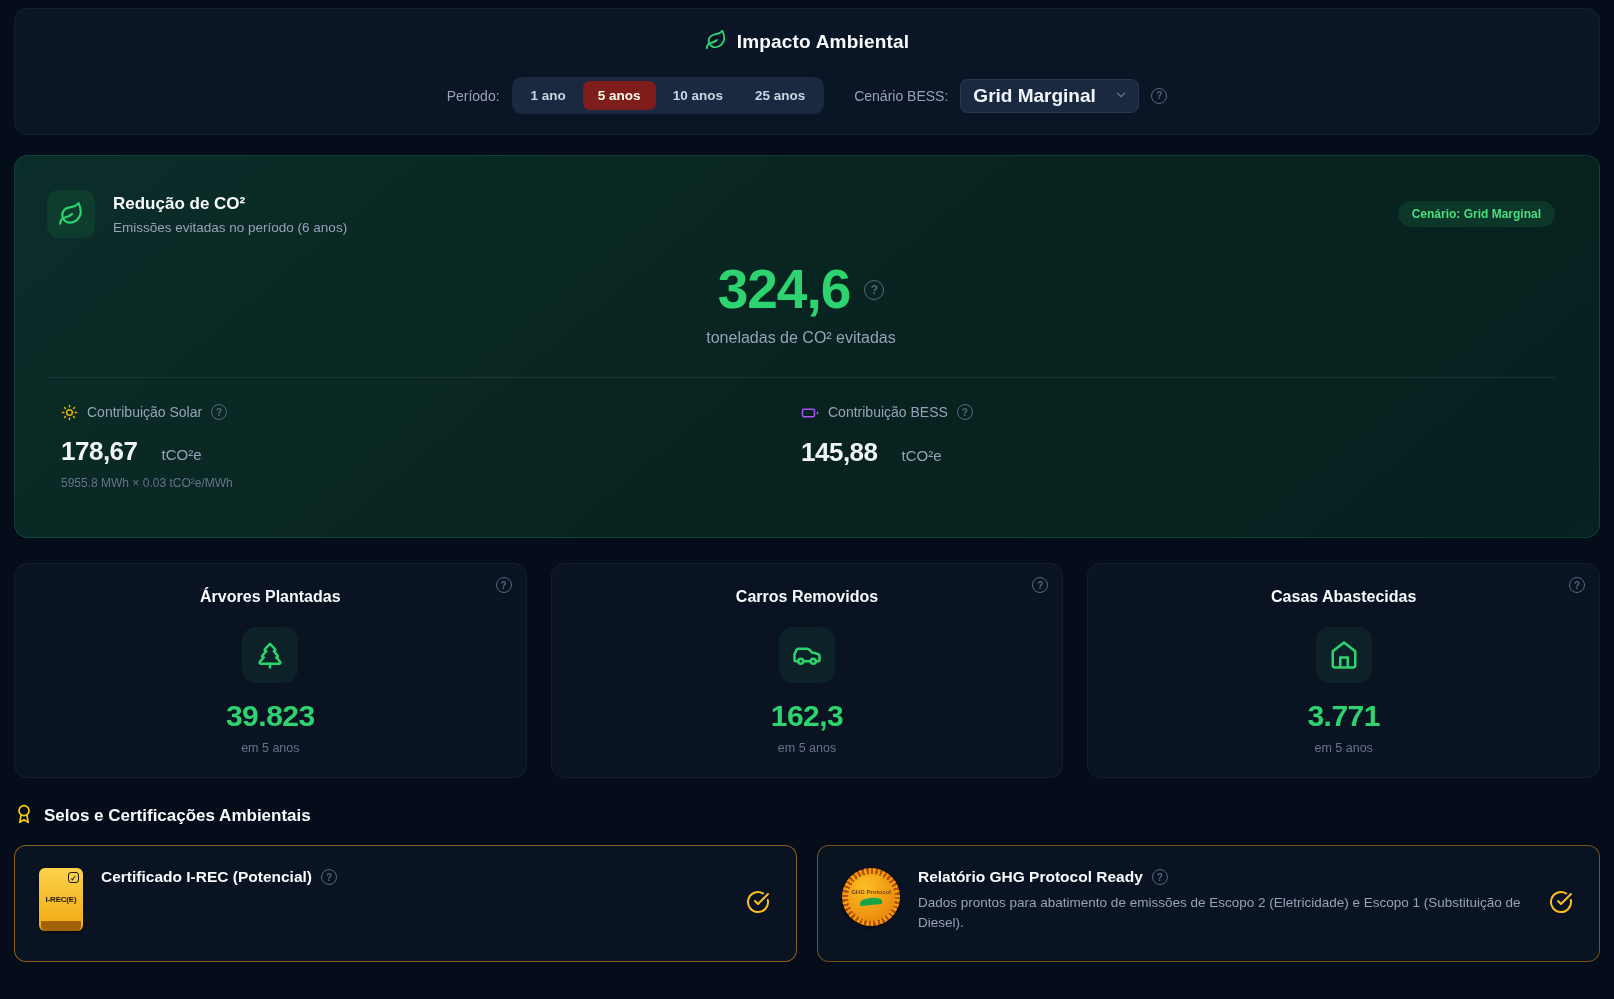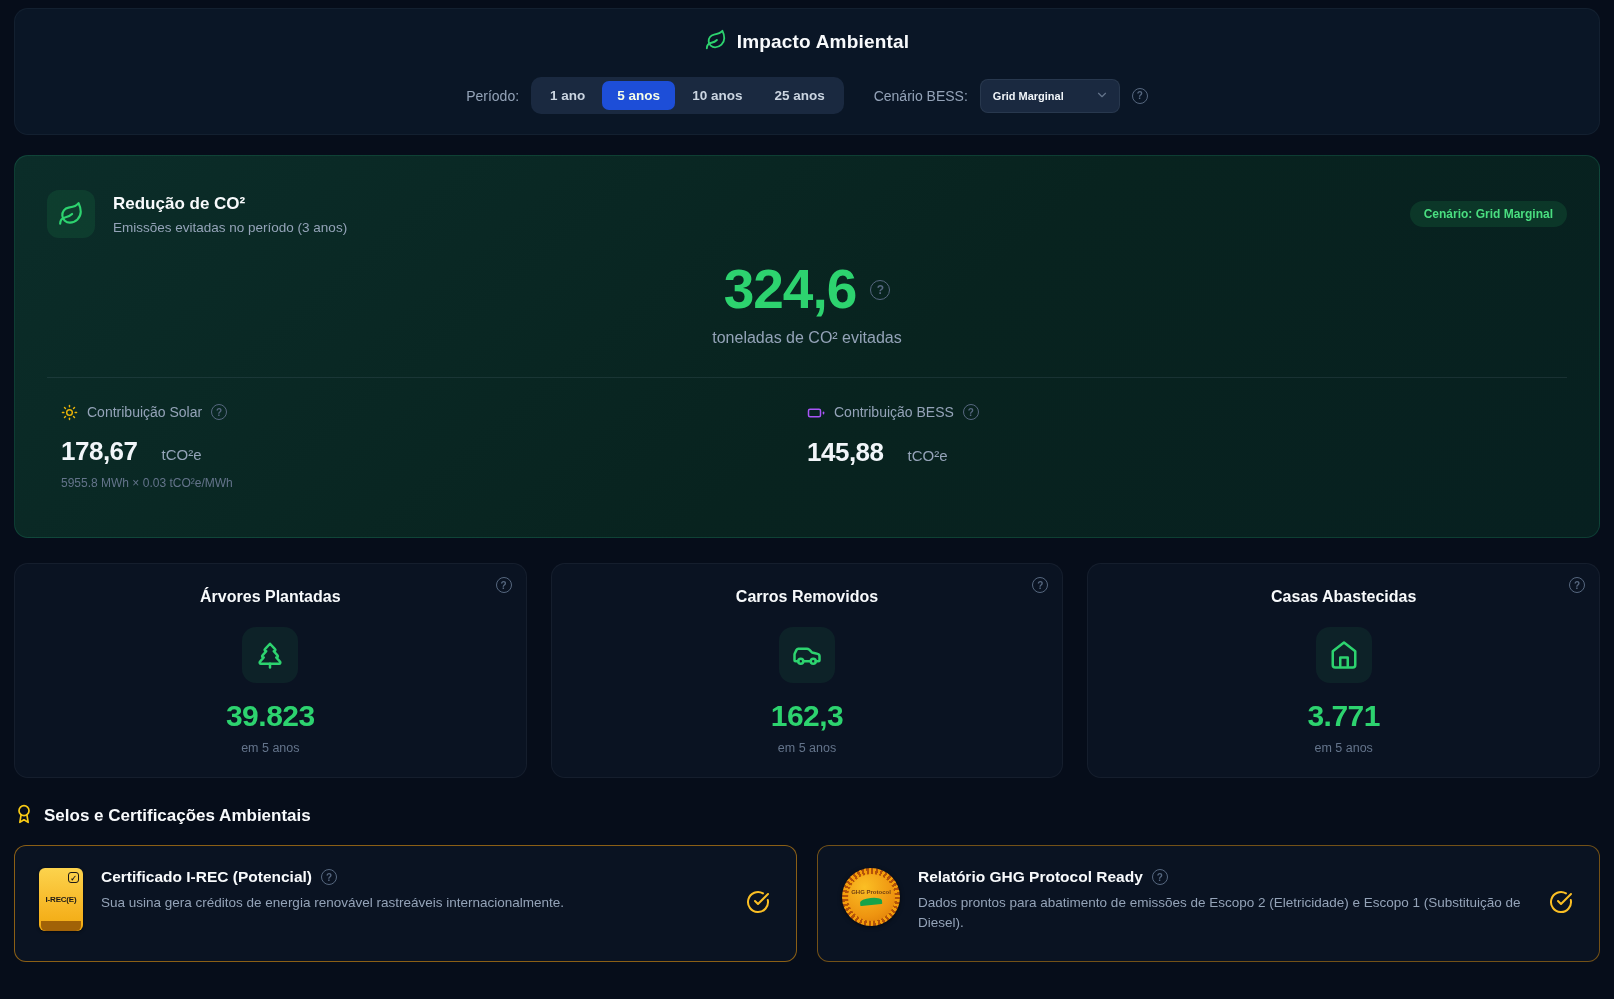--- a/index.html
+++ b/index.html
@@ -30,45 +30,45 @@
   .controls-row { display: flex; align-items: center; gap: 12px; }
   .ctrl-label { color: #94a3b8; font-size: 14px; }
   .segmented {
     display: inline-flex; background: #1a2940; border-radius: 10px; padding: 4px; gap: 2px;
   }
   .seg-btn {
     border: none; background: transparent; color: #cbd5e1;
     font-family: inherit; font-size: 13.5px; font-weight: 600;
     padding: 7px 15px; border-radius: 7px; cursor: pointer;
   }
-  .seg-btn.active { background: #1d4ed8; color: #f7fee7; }
+  .seg-btn.active { background: #7f1d1d; color: #f7fee7; }
   .scenario-label { margin-left: 18px; }
   .select {
-    width: 140px; height: 34px; background: #1a2940;
+    width: 179px; height: 34px; background: #1a2940;
     border: 1px solid rgba(148,163,184,0.12); border-radius: 8px;
     display: flex; align-items: center; justify-content: space-between;
     padding: 0 10px 0 12px; cursor: pointer;
-    font-size: 11px; font-weight: 700; color: #f1f5f9;
+    font-size: 19px; font-weight: 700; color: #f1f5f9;
   }
   .select .chev { color: #64748b; }
   .help {
     width: 16px; height: 16px; min-width: 16px;
     border: 1.5px solid #56677f; border-radius: 50%;
     color: #56677f; font-size: 10px; font-weight: 700;
     display: inline-flex; align-items: center; justify-content: center; cursor: pointer;
   }
   .help.lg { width: 20px; height: 20px; font-size: 12px; }
 
   
   .co2-card {
     margin-top: 20px; height: 383px;
     border-radius: 14px;
     background: linear-gradient(140deg, #0b2d29 0%, #08231f 55%, #072020 100%);
     border: 1px solid rgba(52,211,153,0.16);
-    padding: 34px 32px 28px 32px;
+    padding: 34px 44px 28px 32px;
   }
   .co2-head { display: flex; align-items: center; gap: 18px; }
   .leaf-box {
     width: 48px; height: 48px; border-radius: 12px;
     background: rgba(45,211,111,0.1);
     display: flex; align-items: center; justify-content: center;
     color: #2dd36f;
   }
   .co2-title { font-size: 17px; font-weight: 800; color: #f8fafc; }
   .co2-sub { font-size: 13.5px; color: #94a3b8; margin-top: 6px; }
@@ -196,21 +196,21 @@
   <section class="co2-card">
     <div class="co2-head">
       <div class="leaf-box">
         <svg width="26" height="26" viewBox="0 0 24 24" fill="none" stroke="currentColor" stroke-width="2" stroke-linecap="round" stroke-linejoin="round">
             <path d="M11 20A7 7 0 0 1 9.8 6.1C15.5 5 17 4.48 19 2c1 2 2 4.18 2 8 0 5.5-4.78 10-10 10Z"></path>
             <path d="M2 21c0-3 1.85-5.36 5.08-6C9.5 14.52 12 13 13 12"></path>
           </svg>
       </div>
       <div>
         <div class="co2-title">Redução de CO²</div>
-        <div class="co2-sub">Emissões evitadas no período (3 anos)</div>
+        <div class="co2-sub">Emissões evitadas no período (6 anos)</div>
       </div>
       <div class="scenario-badge">Cenário: Grid Marginal</div>
     </div>
 
     <div class="big-value-row">
       <span class="big-value">324,6</span>
       <span class="help lg">?</span>
     </div>
     <div class="big-caption">toneladas de CO² evitadas</div>
 
@@ -321,21 +321,20 @@
       <div class="irec-badge">
         <span class="mini-check">✓</span>
         <span class="irec-text">I-REC(E)</span>
         <span class="irec-strip"></span>
       </div>
       <div>
         <div class="cert-title-row">
           <span class="cert-title">Certificado I-REC (Potencial)</span>
           <span class="help">?</span>
         </div>
-        <div class="cert-desc">Sua usina gera créditos de energia renovável rastreáveis internacionalmente.</div>
       </div>
       <span class="cert-check">
         <svg width="24" height="24" viewBox="0 0 24 24" fill="none" stroke="currentColor" stroke-width="2" stroke-linecap="round" stroke-linejoin="round">
             <path d="M21.801 10A10 10 0 1 1 17 3.335"></path>
             <path d="m9 11 3 3L22 4"></path>
           </svg>
       </span>
     </div>
 
     <div class="cert-card ghg">

